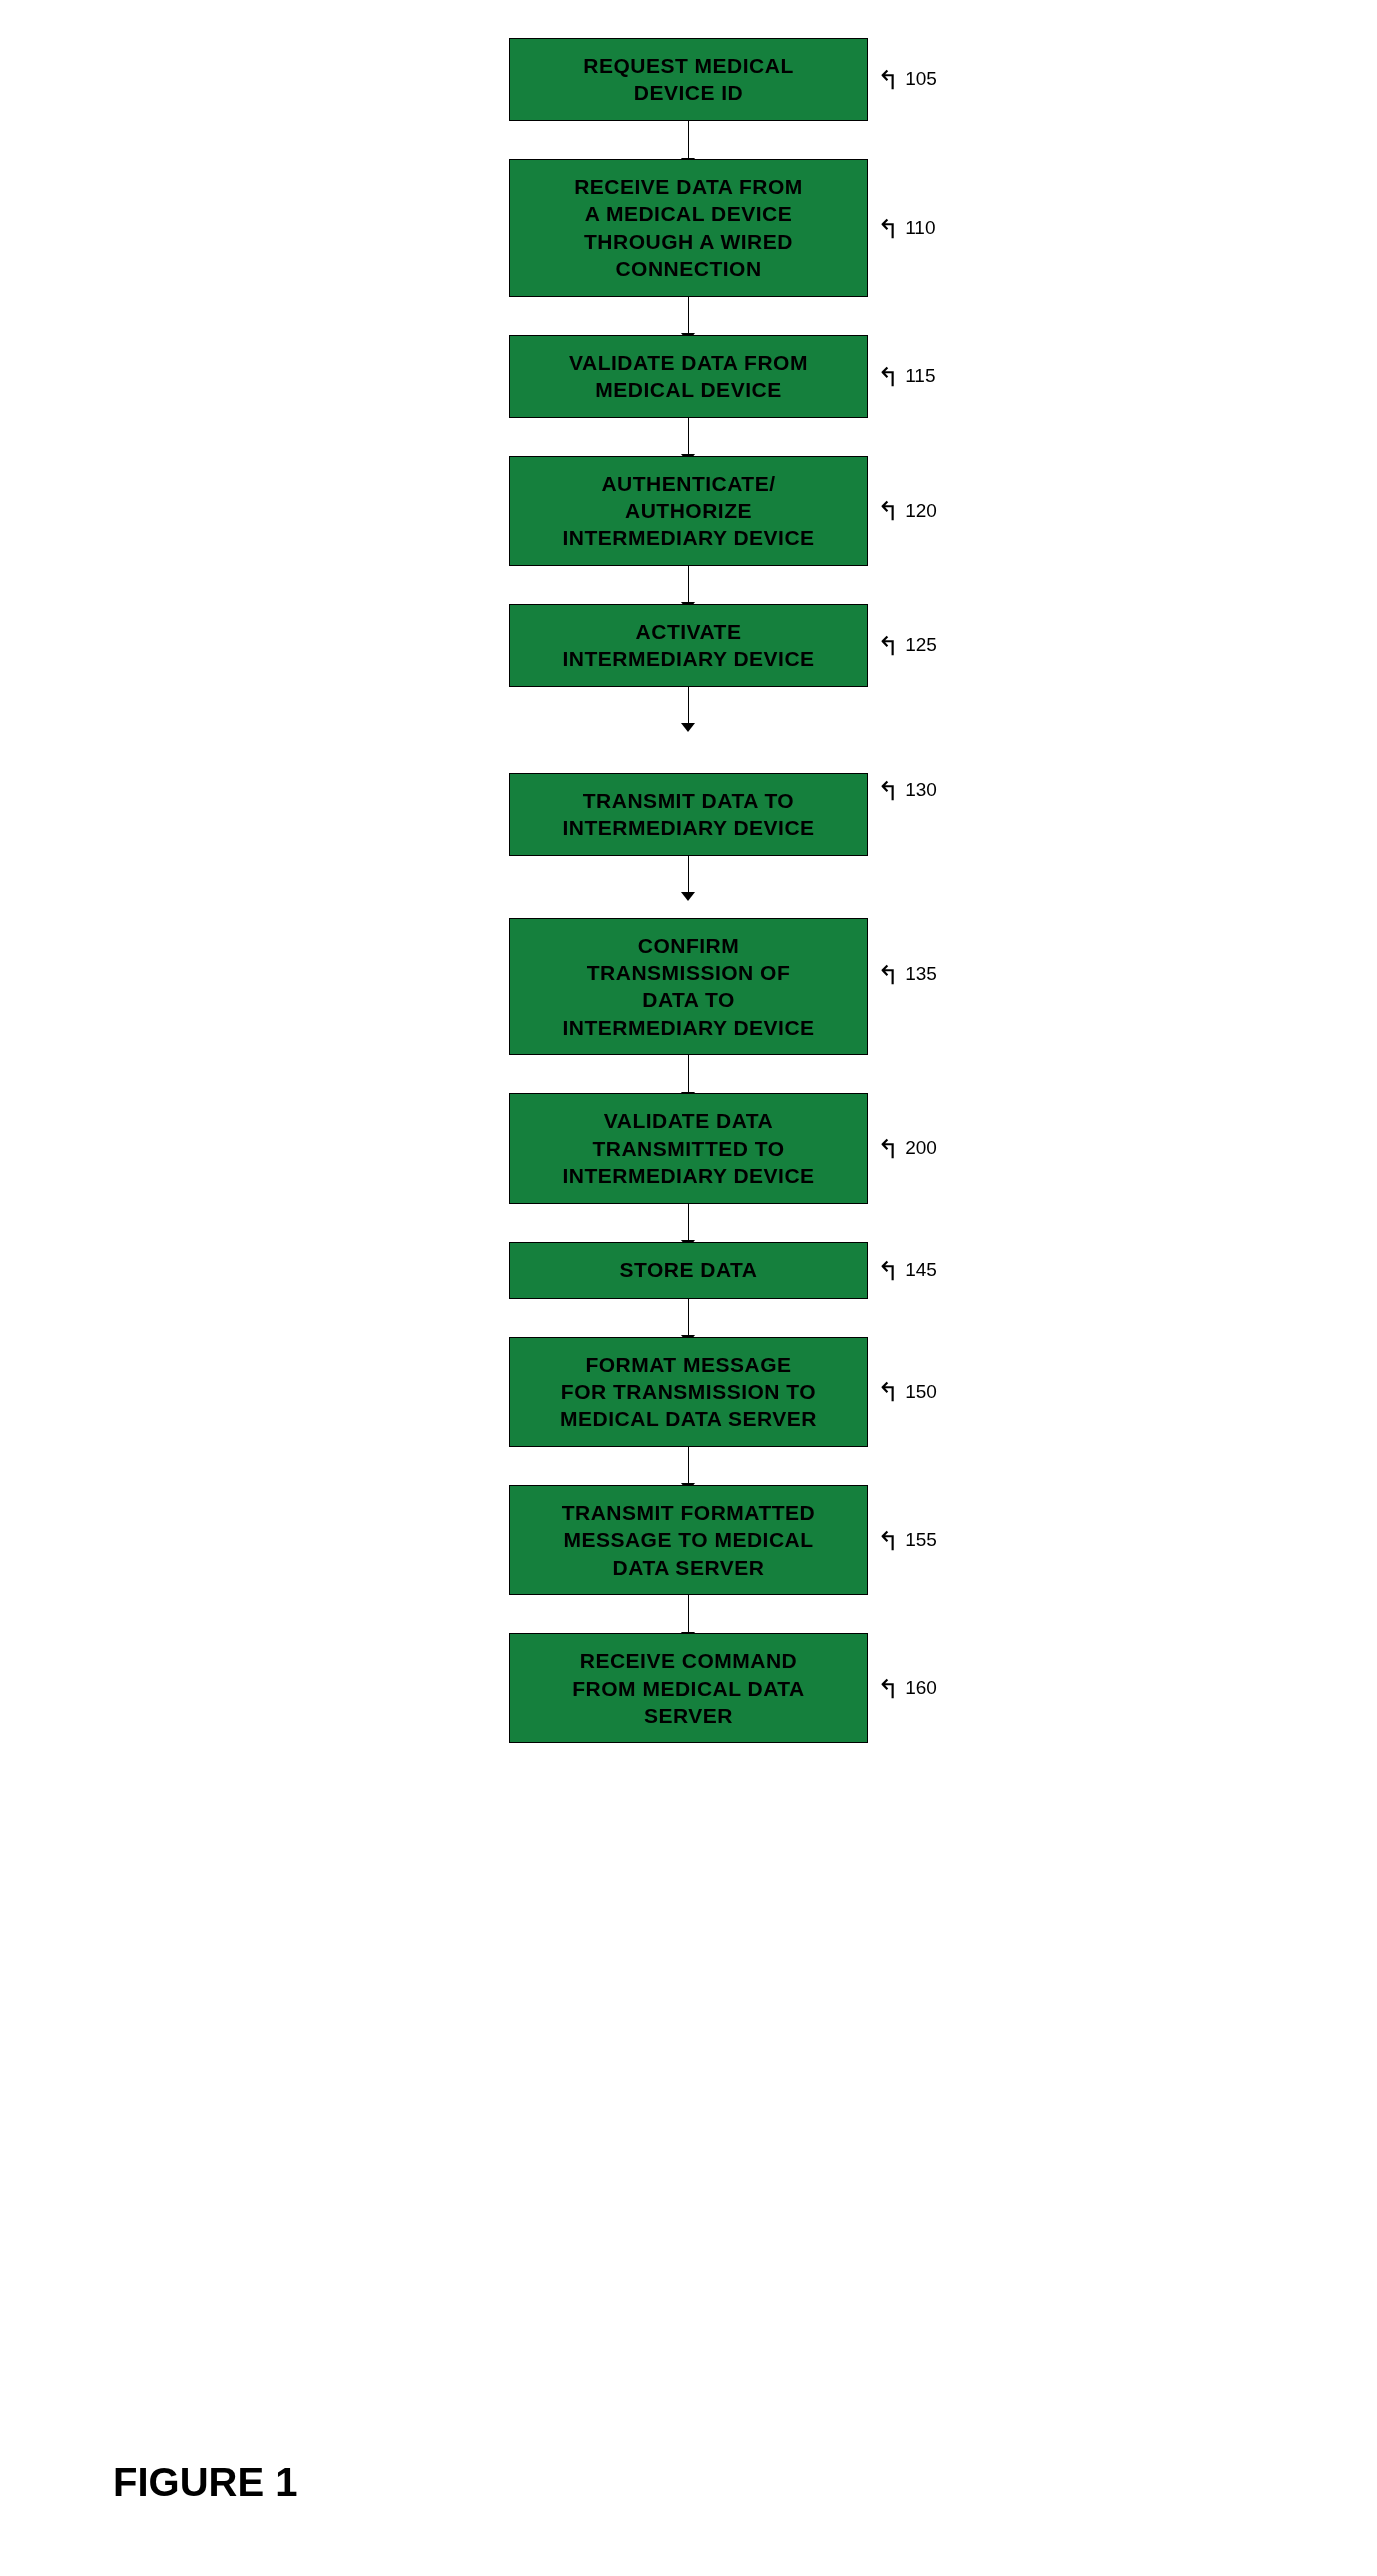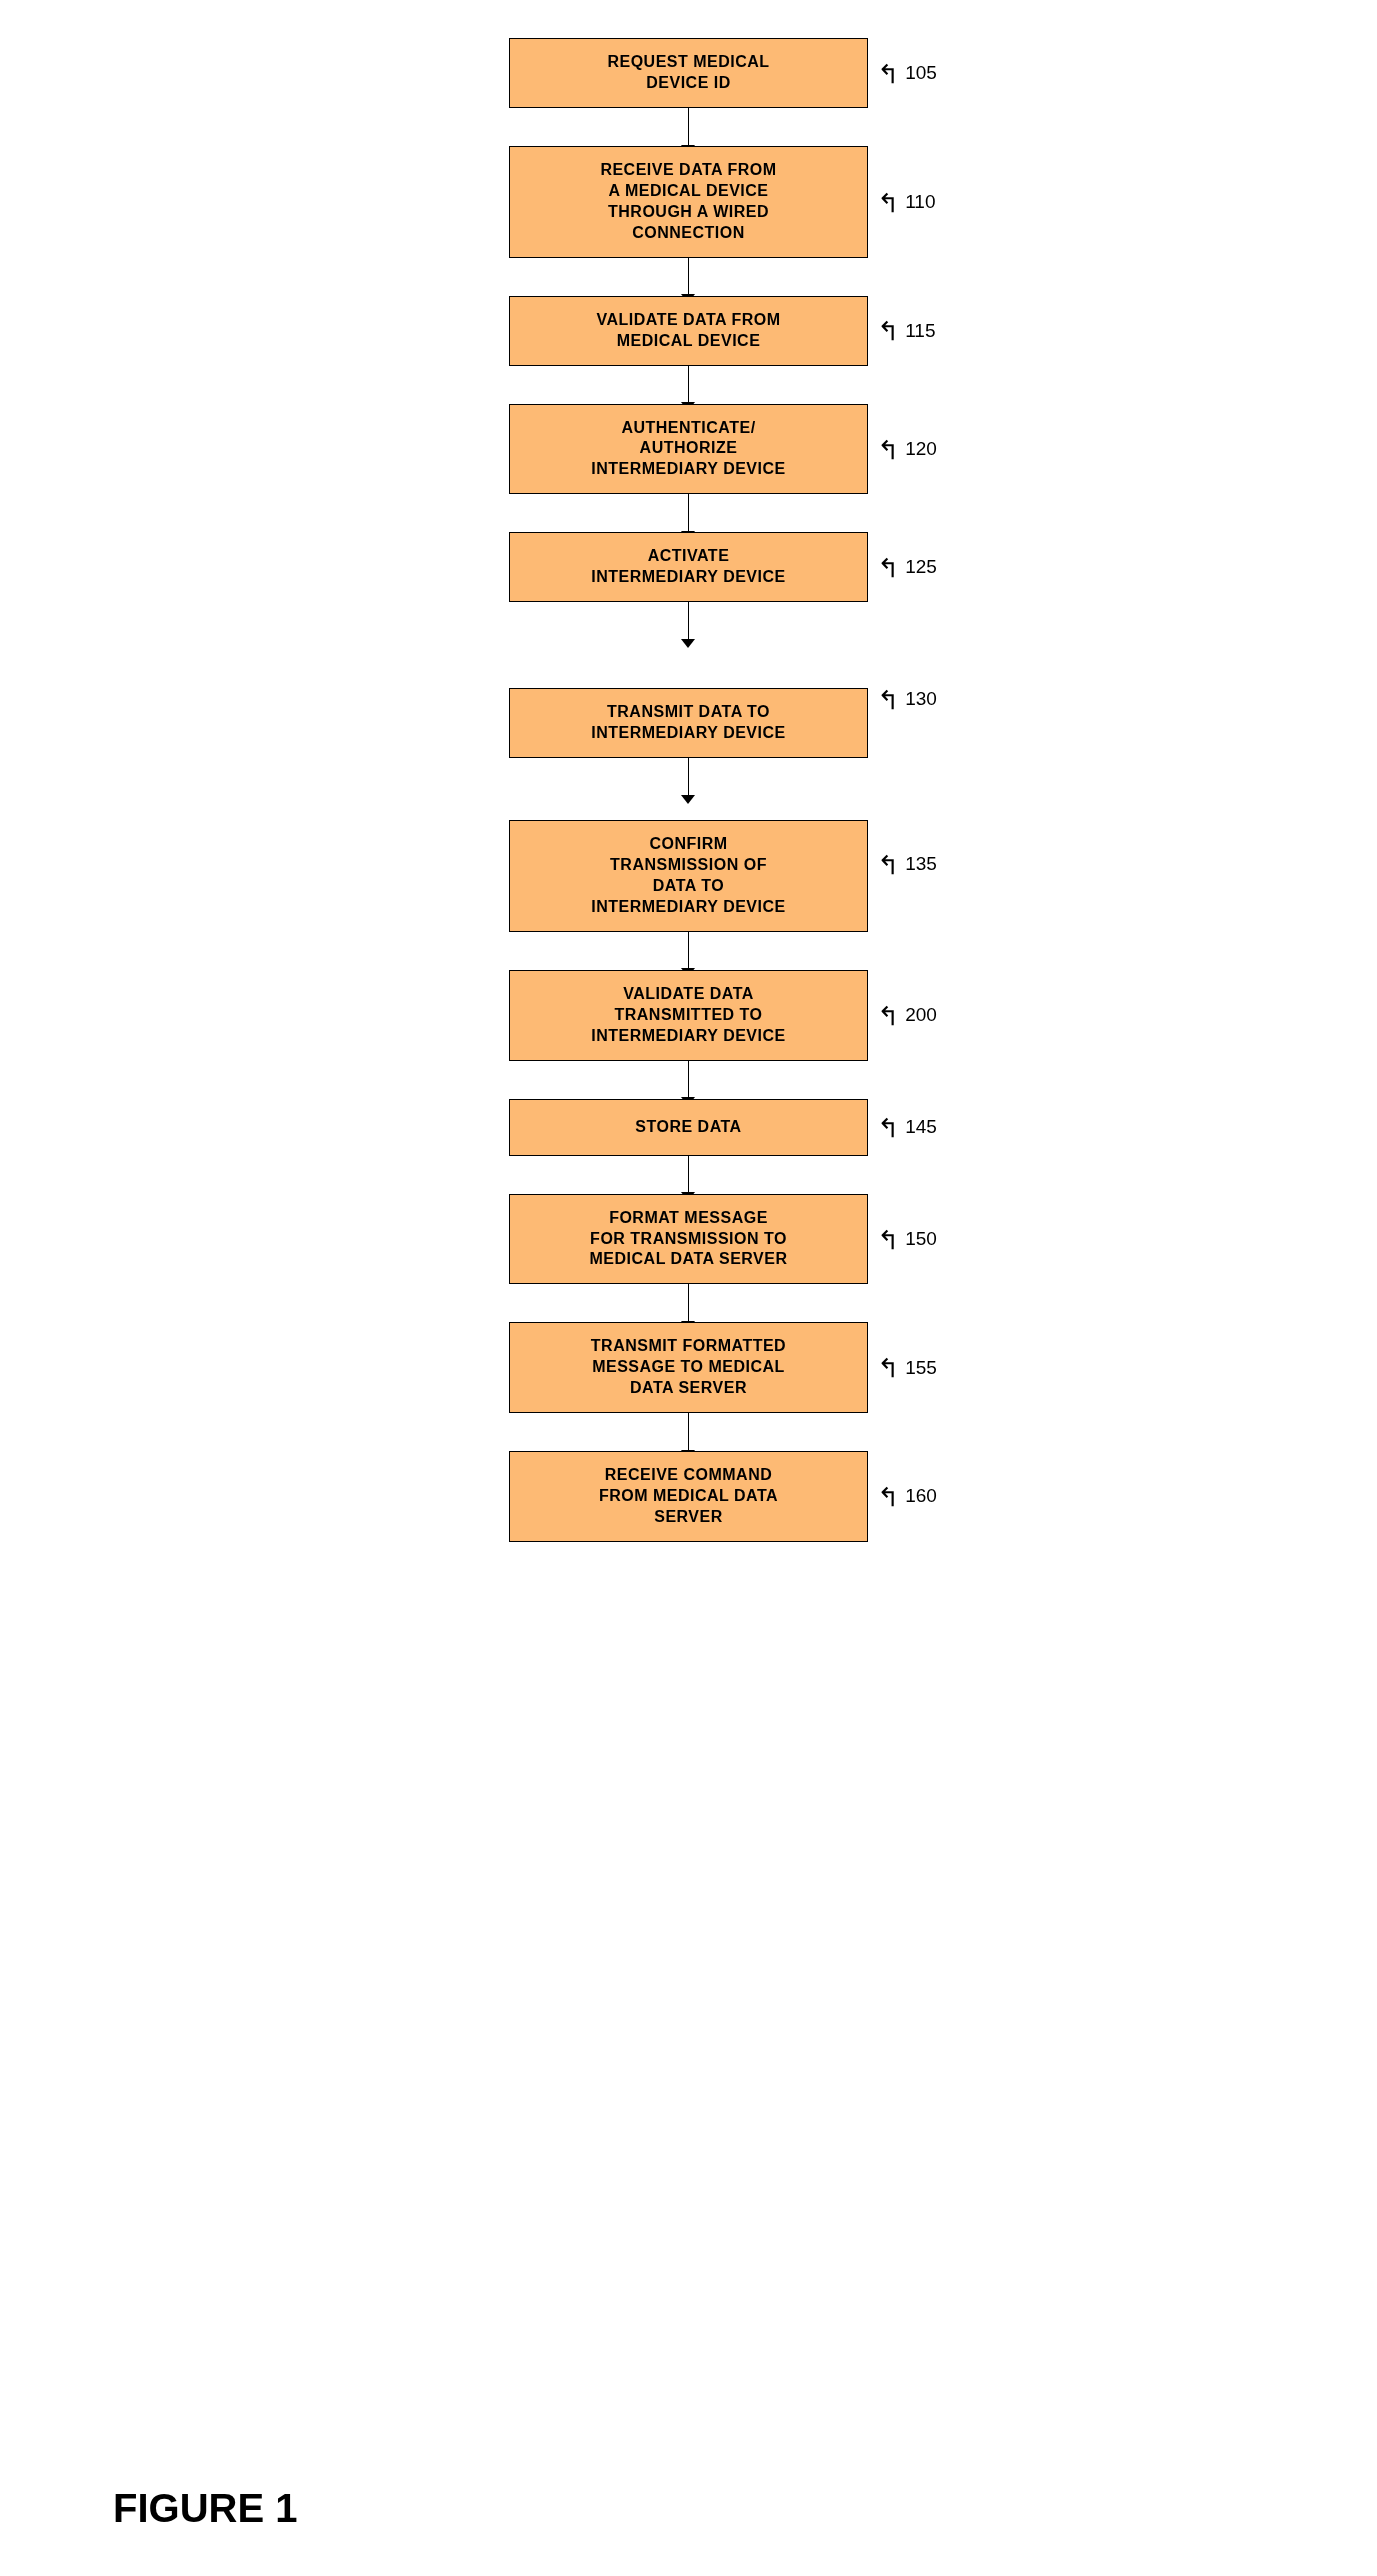--- a/index.html
+++ b/index.html
@@ -22,23 +22,23 @@
     }
 
     .flow-step {
       position: relative;
       display: flex;
       align-items: center;
     }
 
     .step-box {
       border: 1.9px solid #000;
-      background: #fdba74;
+      background: #15803d;
       text-align: center;
-      font-size: 16px;
+      font-size: 21px;
       font-weight: bold;
       font-family: Arial, Helvetica, sans-serif;
       letter-spacing: 0.5px;
       padding: 13.2px 19px;
       width: 359px;
       min-height: 57px;
       display: flex;
       align-items: center;
       justify-content: center;
       line-height: 1.3;
@@ -77,21 +77,21 @@
       transform: translateX(-50%);
       width: 0;
       height: 0;
       border-left: 7.6px solid transparent;
       border-right: 7.6px solid transparent;
       border-top: 9.4px solid #000;
     }
 
     .figure-label {
       position: absolute;
-      bottom: 45px;
+      bottom: 71px;
       left: 113px;
       font-size: 40px;
       font-weight: bold;
       font-family: Arial, Helvetica, sans-serif;
     }
   </style>
 </head>
 <body>
 
 <div class="diagram-container">

